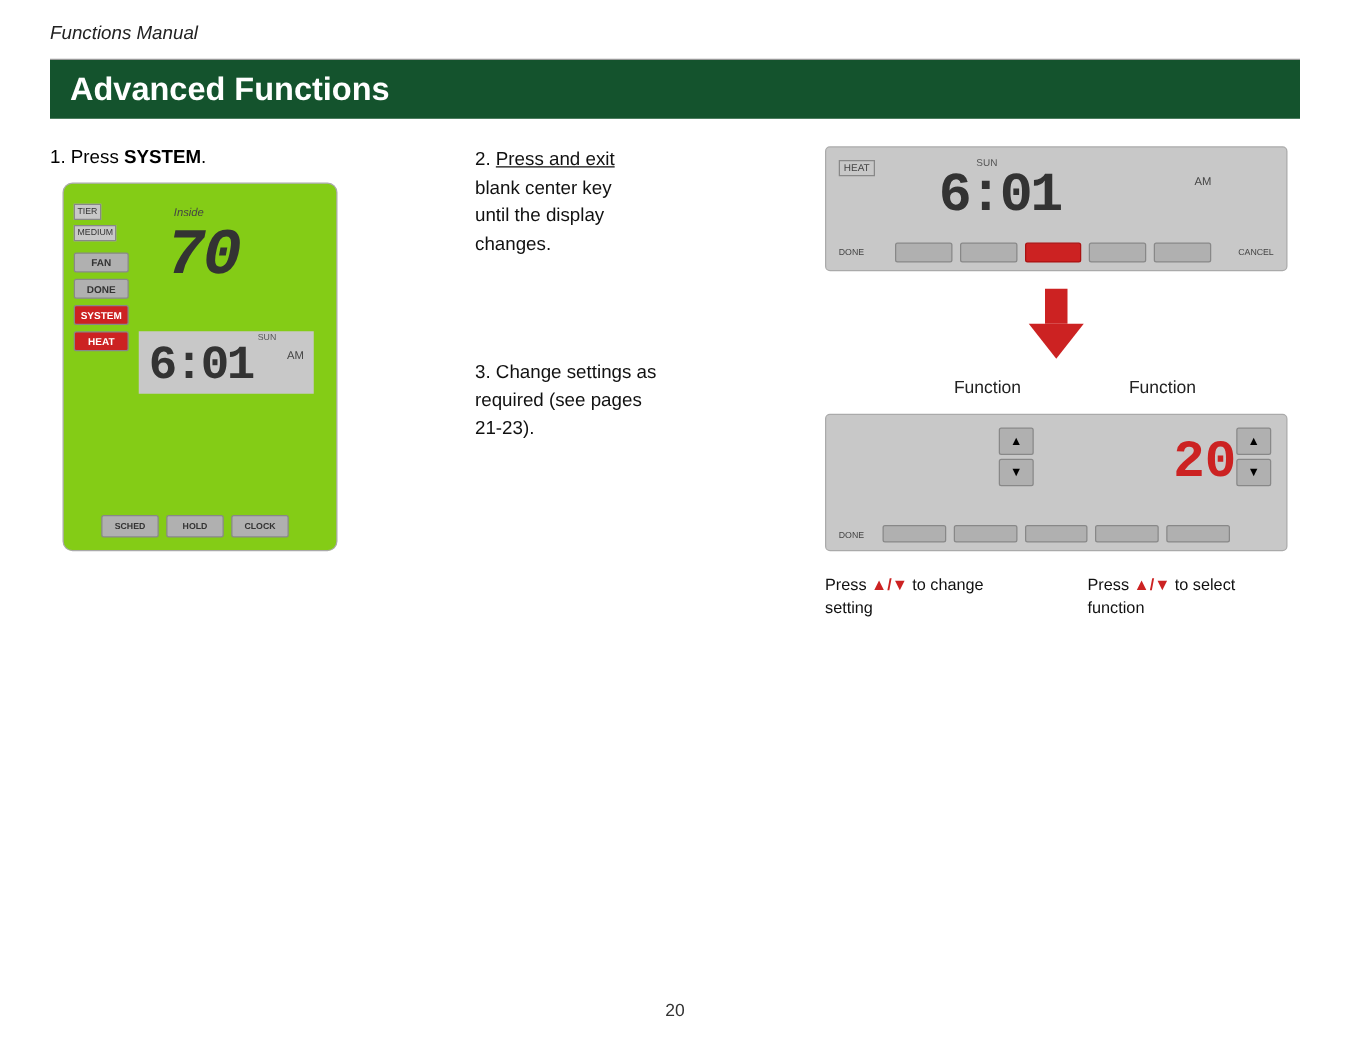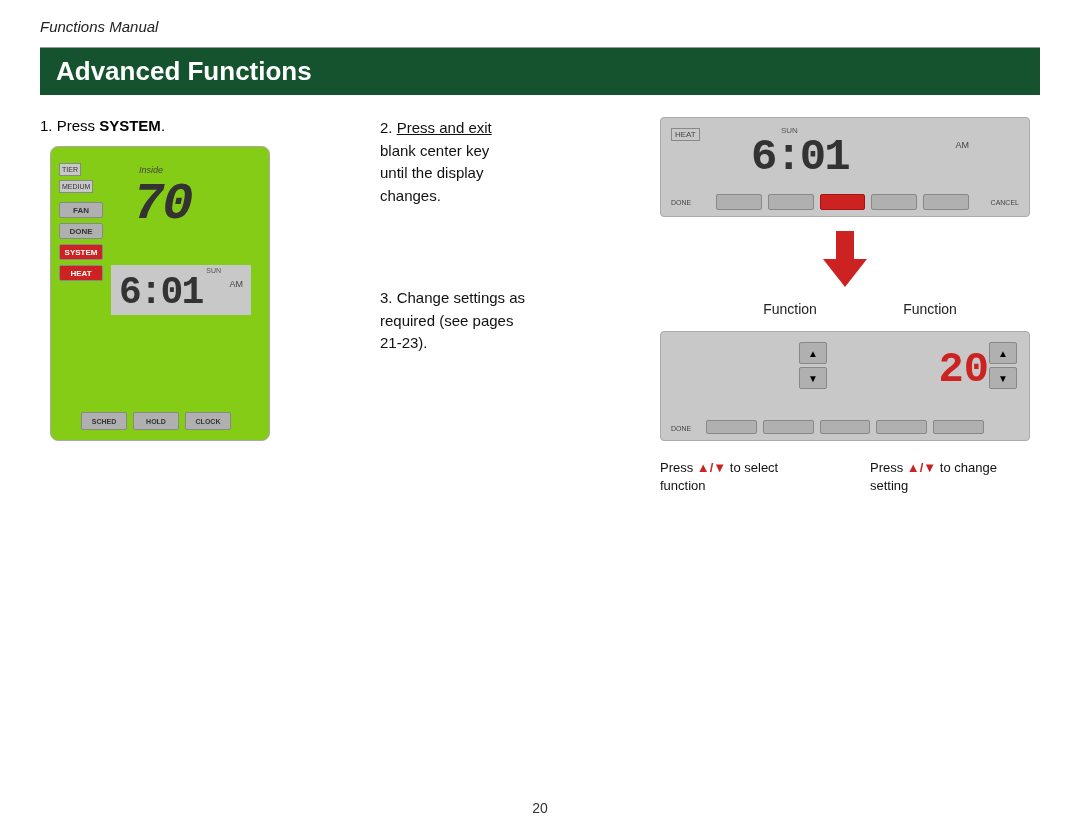--- a/index.html
+++ b/index.html
@@ -533,23 +533,23 @@
         <div class="bdp-btn"></div>
         <div class="bdp-btn"></div>
         <div class="bdp-btn"></div>
         <div class="bdp-btn"></div>
         <div class="bdp-btn"></div>
       </div>
     </div>
 
     <div class="bottom-labels-row">
       <div class="bottom-label-item">
+        <span>Press </span><span style="color:#cc2222;font-weight:900;">▲/▼</span><span> to change setting</span>
+      </div>
+      <div class="bottom-label-item">
         <span>Press </span><span style="color:#cc2222;font-weight:900;">▲/▼</span><span> to select function</span>
-      </div>
-      <div class="bottom-label-item">
-        <span>Press </span><span style="color:#cc2222;font-weight:900;">▲/▼</span><span> to change setting</span>
       </div>
     </div>
 
   </div>
 </div>
 
 <div class="page-number">20</div>
 
 </body></html>

